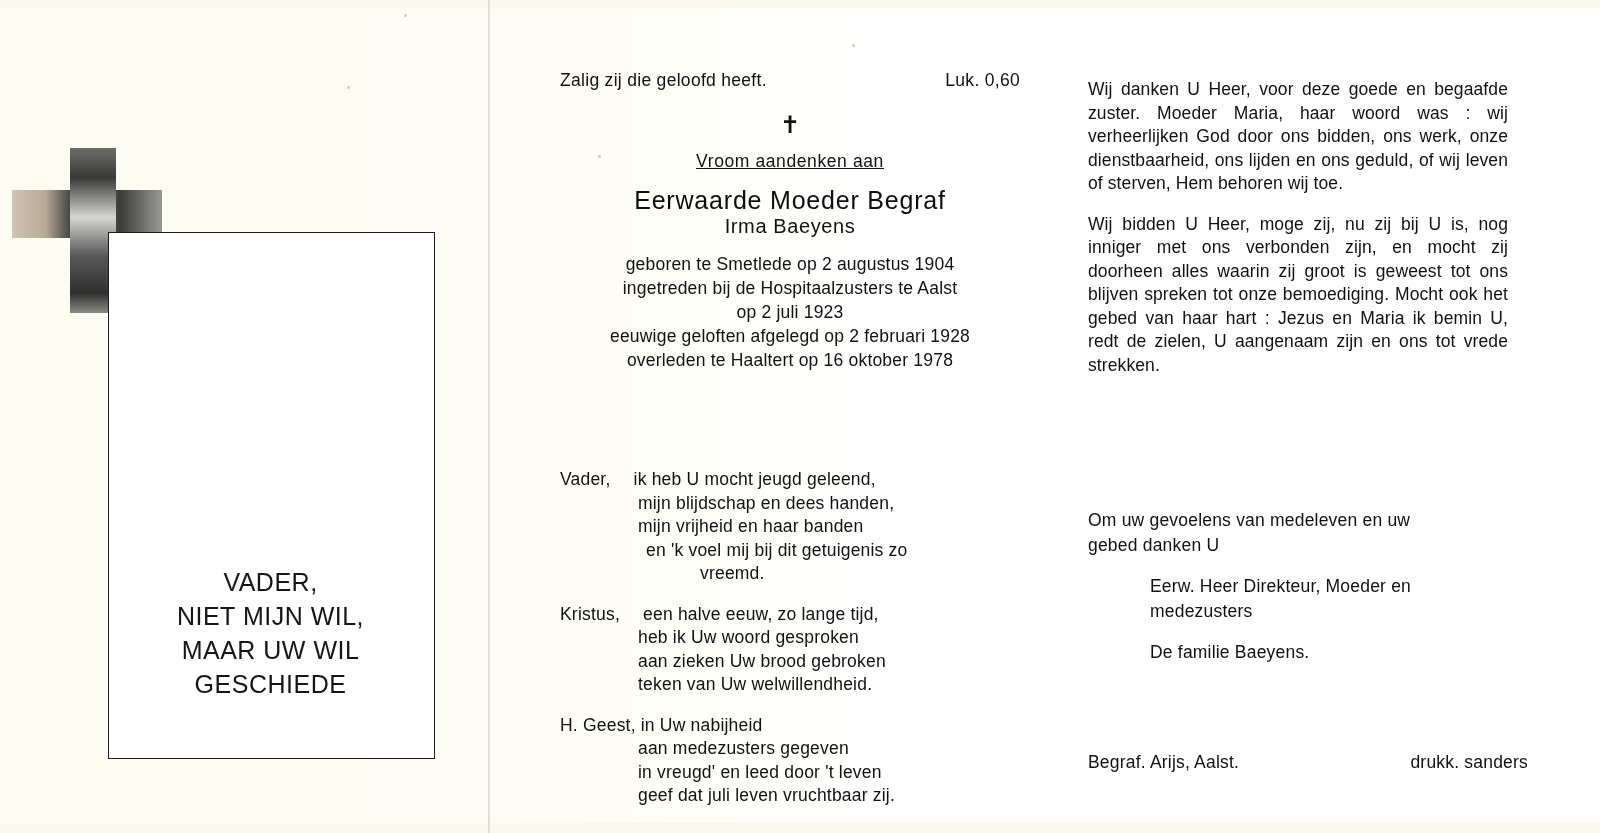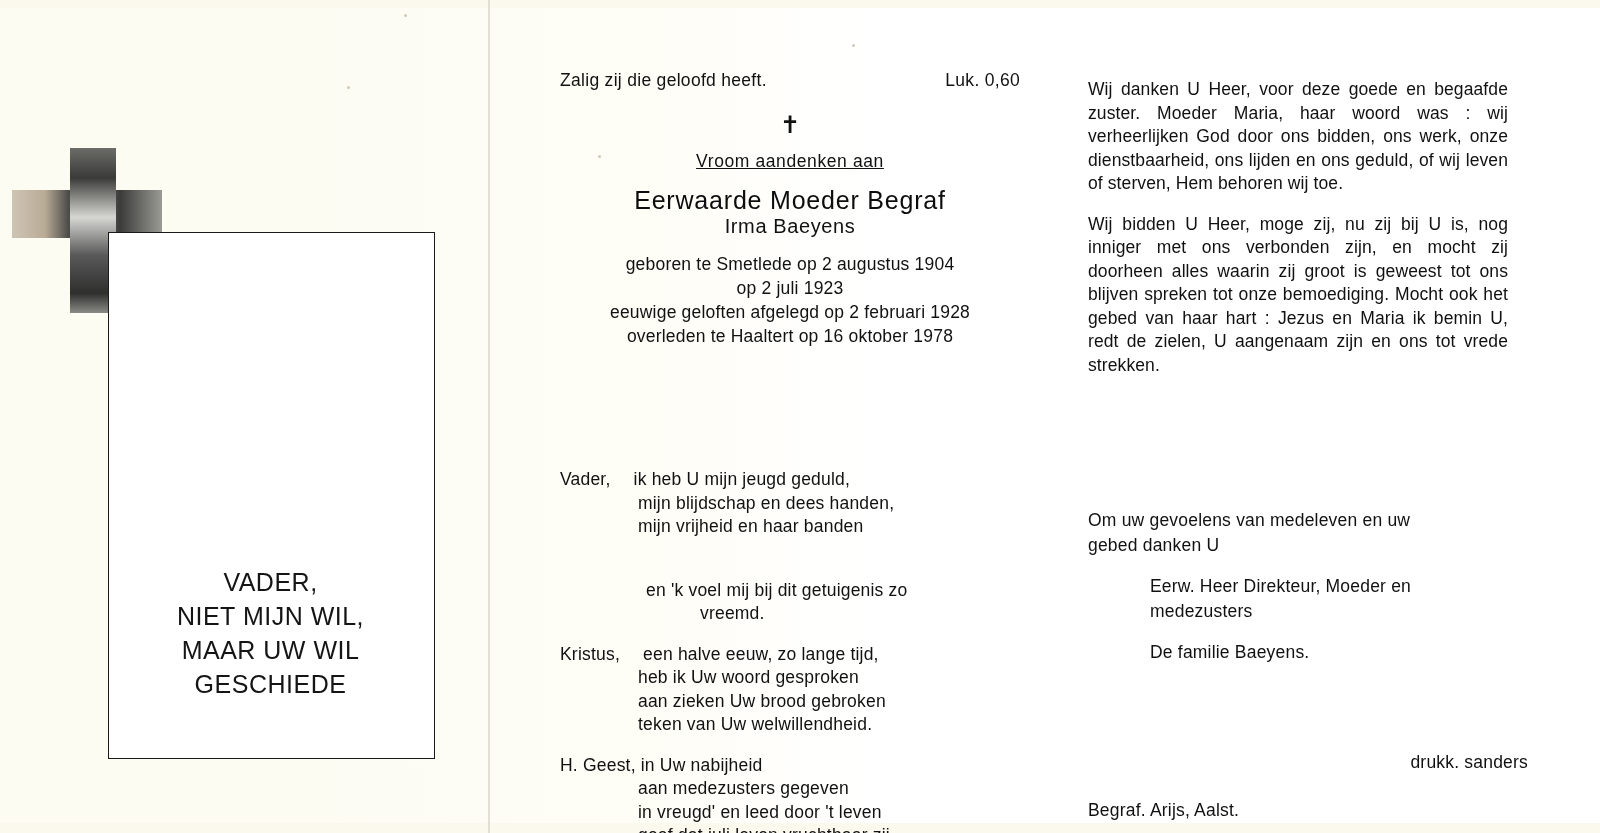--- a/index.html
+++ b/index.html
@@ -139,21 +139,21 @@
     left: 60px; top: 468px;
     width: 460px;
     font-size: 17.5px;
     line-height: 23.5px;
     letter-spacing: 0.2px;
   }
   .stanza { margin-bottom: 17px; }
   .stanza .l { white-space: nowrap; }
   .indent1 { padding-left: 78px; }
   .indent2 { padding-left: 140px; }
-  .indent3 { padding-left: 86px; margin-top: 40px; }
+  .indent3 { padding-left: 86px; }
 
   
   .right-panel {
     position: absolute;
     left: 1060px; top: 0;
     width: 540px; height: 591px;
   }
   .prayer {
     position: absolute;
     left: 28px; top: 78px;
@@ -175,21 +175,21 @@
   .thanks .l { white-space: nowrap; }
   .thanks .sig { padding-left: 62px; margin-top: 16px; }
   .thanks .sig2 { padding-left: 62px; margin-top: 16px; }
   .footer {
     position: absolute;
     left: 28px; top: 752px;
     width: 440px;
     font-size: 17.5px;
     letter-spacing: 0.2px;
   }
-  .footer .left { float: left; margin-top: 48px; }
+  .footer .left { float: left; }
   .footer .right { float: right; }
   .clear { clear: both; }
   .speck {
     position: absolute;
     width: 3px; height: 3px;
     background: #cfcbb8;
     border-radius: 50%;
   }
 </style>
 </head>
@@ -225,31 +225,32 @@
         <span class="verse-ref">Luk. 0,60</span>
         <span>Zalig zij die geloofd heeft.</span>
       </div>
       <div class="clear"></div>
       <div class="cross-glyph">✝</div>
       <div class="vroom">Vroom  aandenken  aan</div>
       <div class="name-main">Eerwaarde  Moeder  Begraf</div>
       <div class="name-sub">Irma  Baeyens</div>
       <div class="bio">
         <div>geboren te Smetlede op 2 augustus 1904</div>
+        <div>ingetreden bij de Hospitaalzusters te Aalst</div>
         <div>op 2 juli 1923</div>
         <div>eeuwige geloften afgelegd op 2 februari 1928</div>
         <div>overleden te Haaltert op 16 oktober 1978</div>
       </div>
     </div>
 
     <div class="poem">
       <div class="stanza">
         <div class="l">
           <span>Vader,</span>
-          <span style="padding-left:18px">ik heb U mijn jeugd geduld,</span>
+          <span style="padding-left:18px">ik heb U mocht jeugd geleend,</span>
         </div>
         <div class="l indent1">mijn blijdschap en dees handen,</div>
         <div class="l indent1">mijn vrijheid en haar banden</div>
         <div class="l indent3">en 'k voel mij bij dit getuigenis zo</div>
         <div class="l indent2">vreemd.</div>
       </div>
 
       <div class="stanza">
         <div class="l">
           <span>Kristus,</span>

